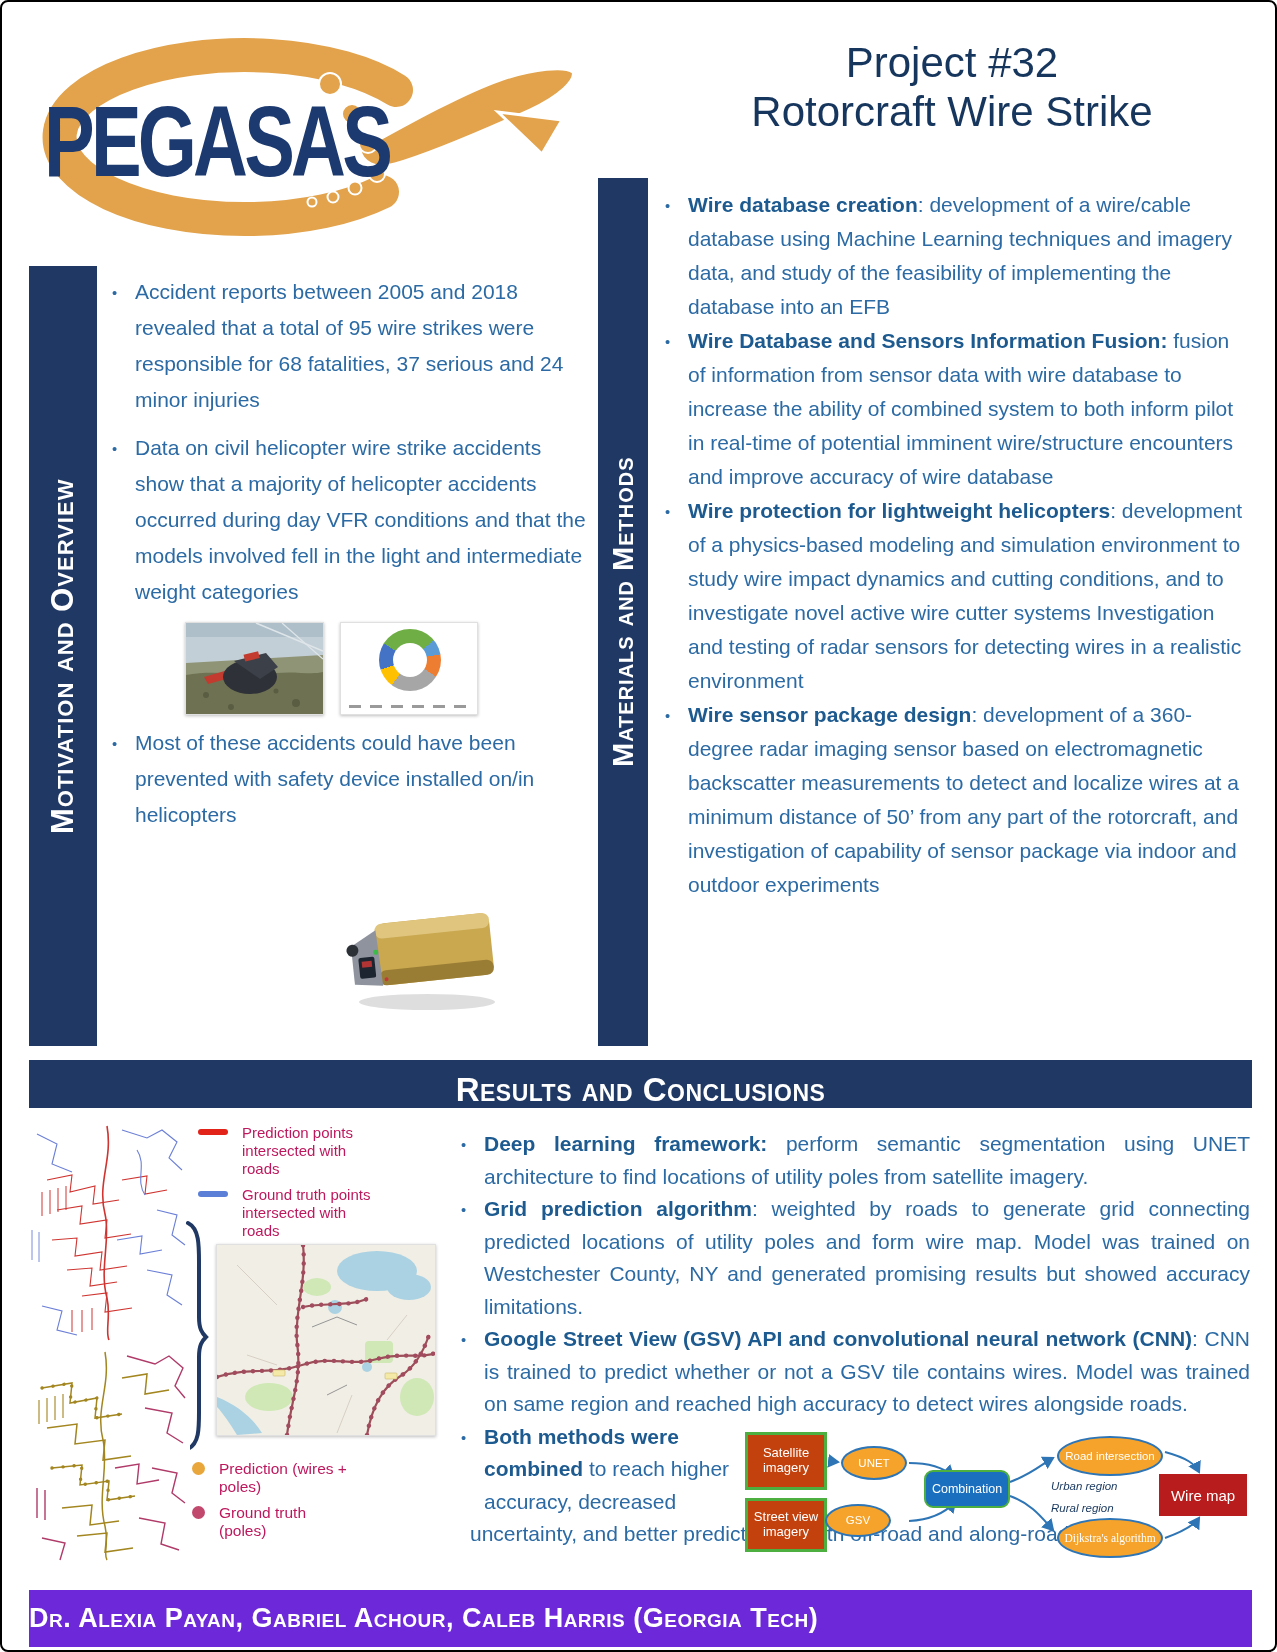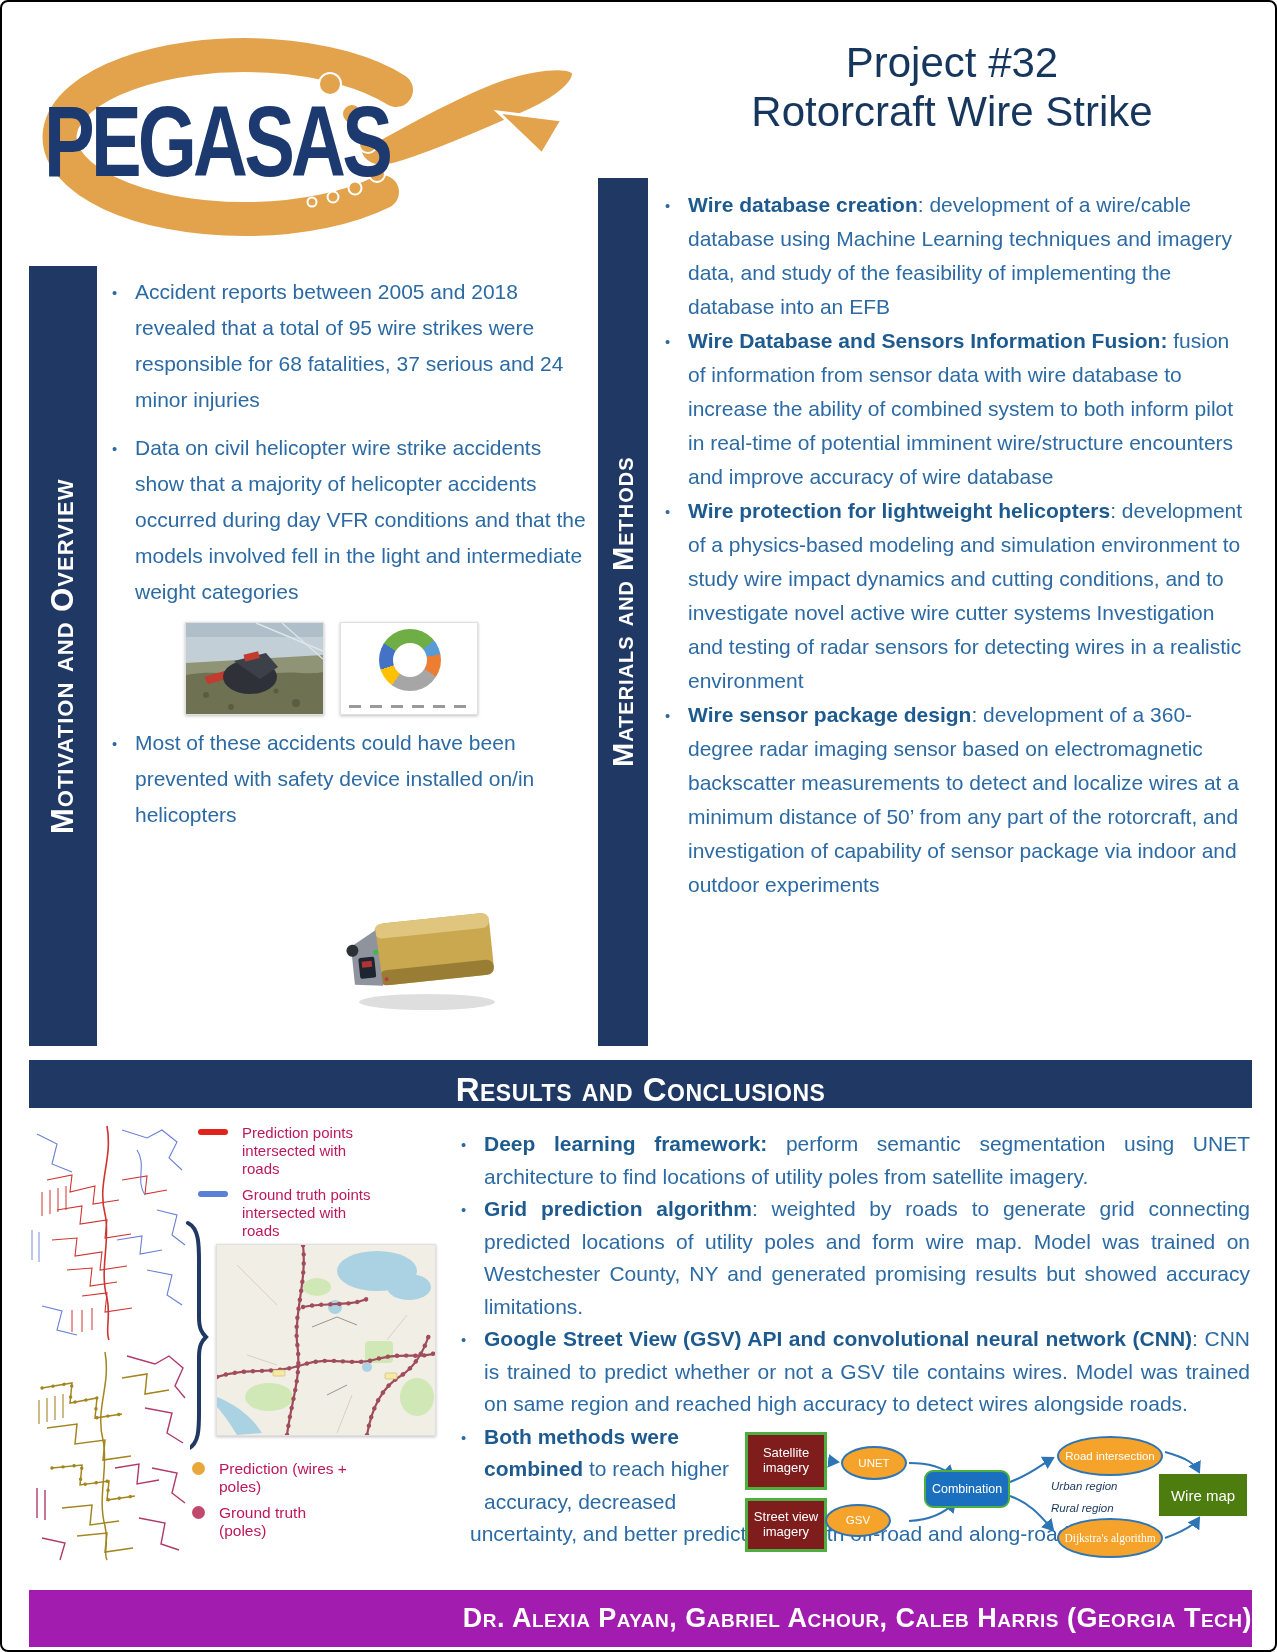--- a/index.html
+++ b/index.html
@@ -39,22 +39,22 @@
                     #ffc000 60% 70%,#4472c4 70% 84%,#6fae44 84% 100%);}
   .donut::after{content:"";position:absolute;left:14px;top:14px;width:34px;height:34px;border-radius:50%;background:#fff;}
   .mini-legend{position:absolute;left:8px;bottom:6px;display:flex;gap:9px;}
   .mini-legend i{width:12px;height:3px;background:#9a9a9a;}
 
   .materials{position:absolute;left:656px;top:186px;width:594px;font-size:21px;line-height:34px;color:#2b6aa4;}
 
   
   .banner{position:absolute;left:27px;top:1058px;width:1223px;height:48px;background:#1f3864;color:#fff;
           text-align:center;font-variant:small-caps;font-weight:bold;font-size:33px;line-height:60px;letter-spacing:.5px;}
-  .footer{position:absolute;left:27px;top:1588px;width:1223px;height:57px;background:#a21caf;color:#fff;
-          text-align:right;font-variant:small-caps;font-weight:bold;font-size:27px;line-height:57px;letter-spacing:.5px;}
+  .footer{position:absolute;left:27px;top:1588px;width:1223px;height:57px;background:#6d28d9;color:#fff;
+          text-align:left;font-variant:small-caps;font-weight:bold;font-size:27px;line-height:57px;letter-spacing:.5px;}
 
   
   .abs{position:absolute;}
   .lgd{position:absolute;font-size:15px;line-height:18px;color:#be185d;}
   .lgd .row{display:flex;gap:14px;margin-bottom:8px;}
   .dash{width:30px;height:6px;border-radius:3px;margin-top:5px;flex:none;}
   .dash.red{background:#e2231a;}
   .dash.blue{background:#5b7fd6;}
   .dot{width:13px;height:13px;border-radius:50%;margin-top:2px;flex:none;}
   .dot.yellow{background:#e9a63b;}
@@ -63,24 +63,24 @@
   
   .results-right{position:absolute;left:452px;top:1126px;width:796px;font-size:21px;line-height:32.5px;color:#2b6aa4;}
   .results-right li{text-align:justify;}
   .results-right li.narrow{width:272px;text-align:left;}
   .tail{padding-left:16px;}
 
   
   .diagram{position:absolute;left:735px;top:1428px;width:512px;height:132px;}
   .dnode{position:absolute;display:flex;align-items:center;justify-content:center;text-align:center;
          color:#fff;box-sizing:border-box;}
-  .dbox{background:#7f1d1d;border:3px solid #4caf3f;font-size:13px;line-height:1.15;}
+  .dbox{background:#c2410c;border:3px solid #4caf3f;font-size:13px;line-height:1.15;}
   .dell{background:#f5a32a;border:2px solid #2e75b6;border-radius:50%;font-size:11.5px;line-height:1.1;}
   .dcomb{background:#1b6fbf;border:2px solid #4caf3f;border-radius:9px;font-size:12.5px;}
-  .dgreen{background:#4d7c0f;font-size:15px;}
+  .dgreen{background:#b91c1c;font-size:15px;}
   .dlabel{position:absolute;font-style:italic;font-size:11.5px;color:#17365d;}
 </style>
 </head>
 <body>
 
 <div class="page">
 
   <div class="logo">
     <svg width="552" height="212" viewBox="0 0 552 212">
       <path d="M366 58 A185 82 0 1 0 352 160" fill="none" stroke="#e2a34c" stroke-width="34" stroke-linecap="round"></path>

